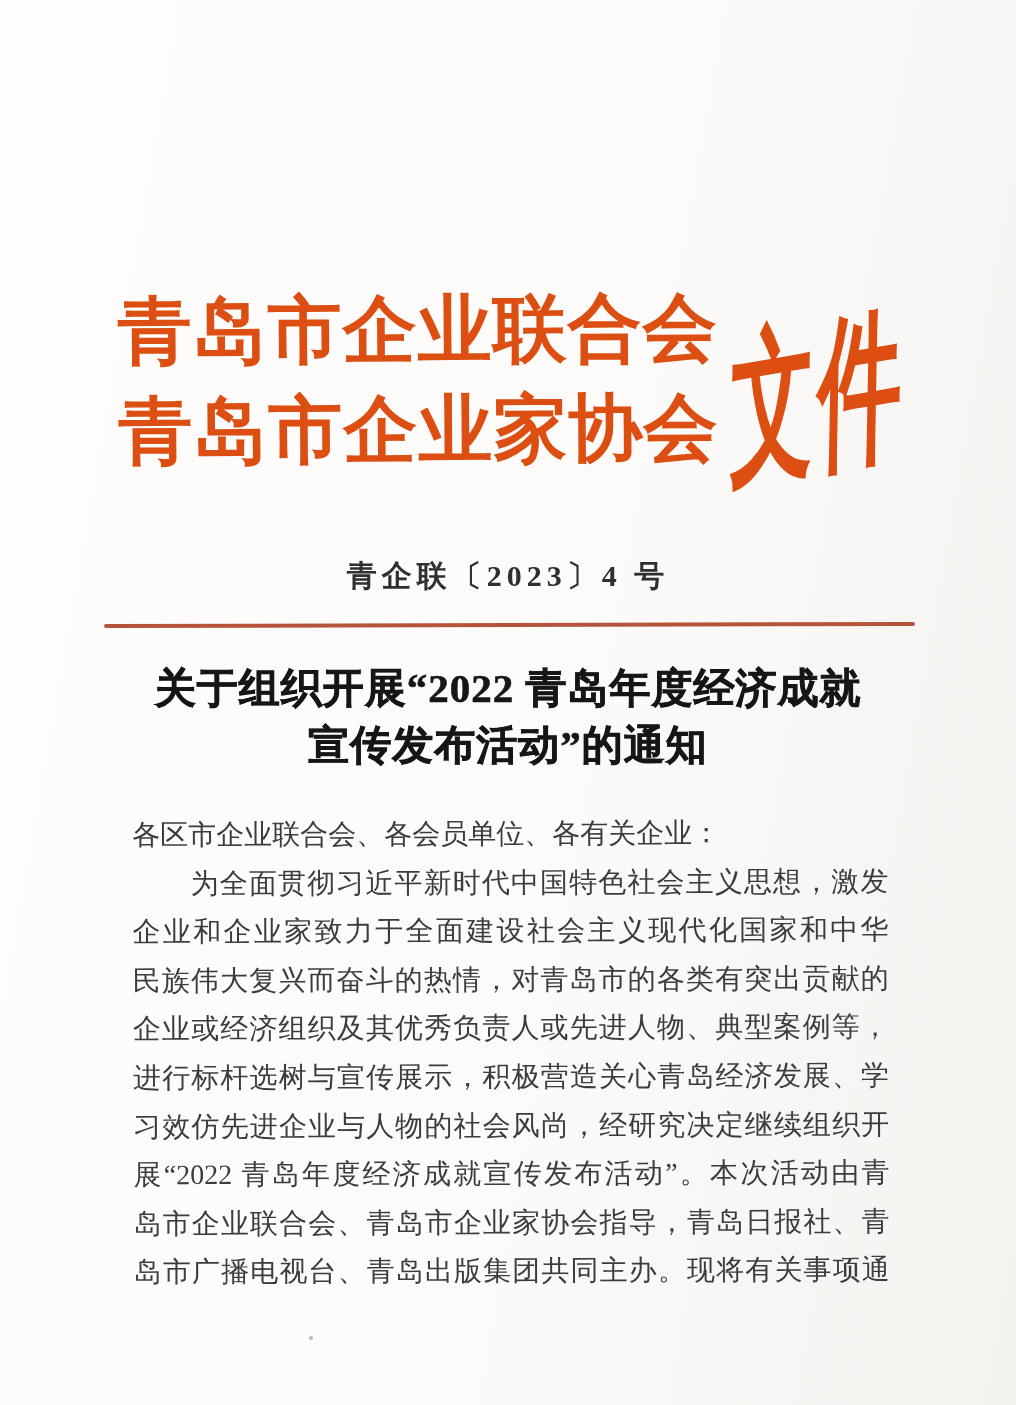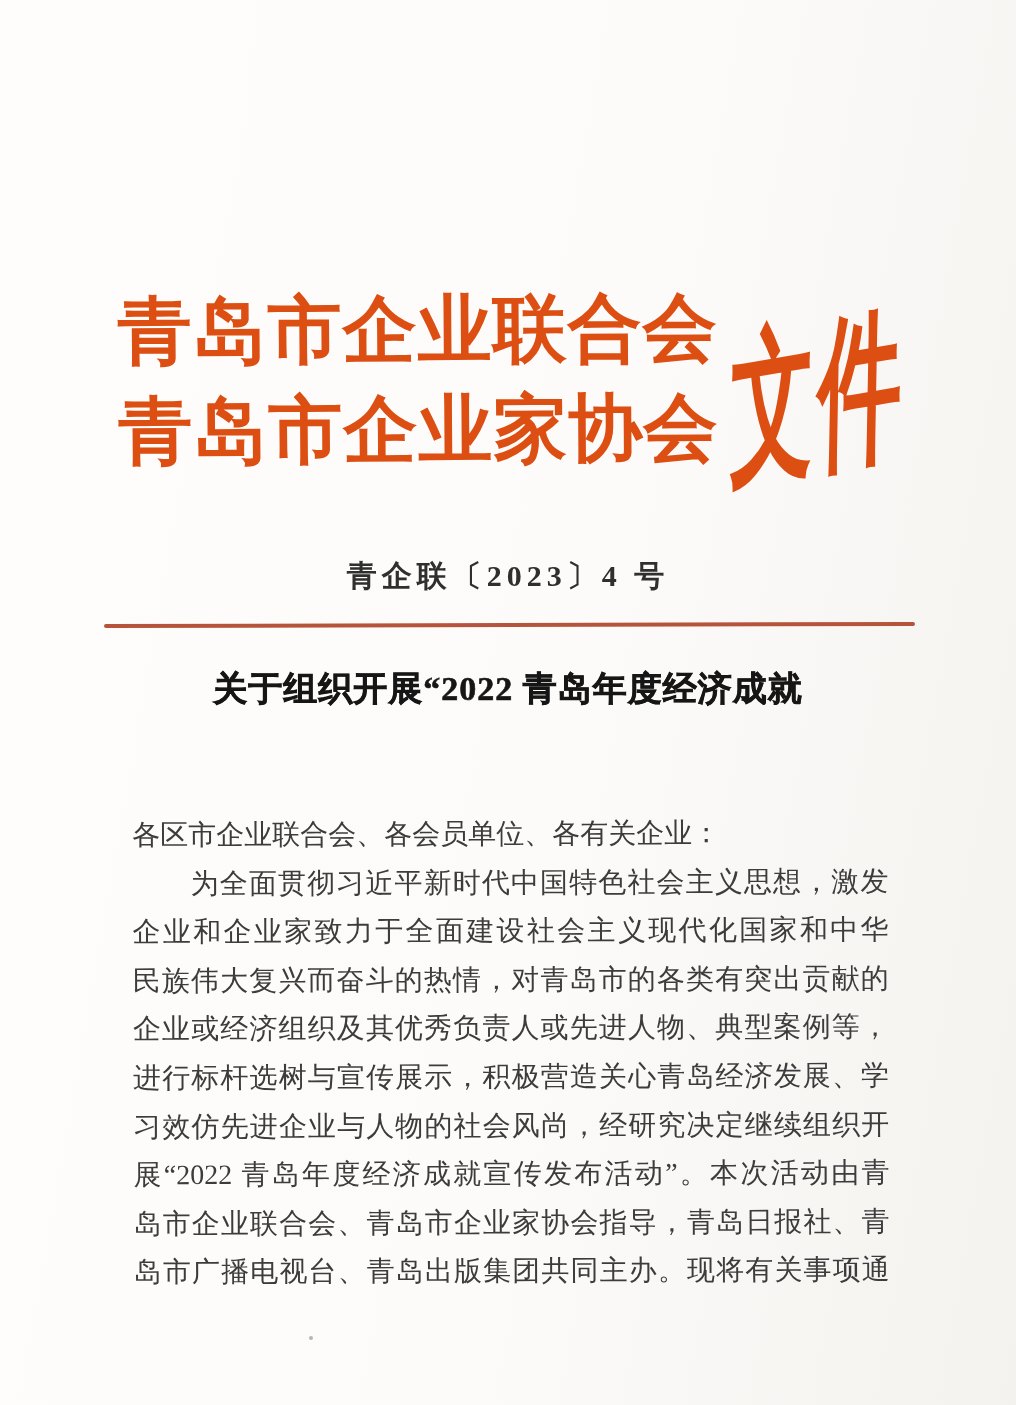--- a/index.html
+++ b/index.html
@@ -47,21 +47,21 @@
     position:absolute;top:623px;left:104px;
     width:811px;height:4px;
     border-radius:2px;
     transform:rotate(-0.15deg);
   }
   
   .title{
     position:absolute;top:660px;left:0;width:100%;
     margin:0;
     text-align:center;
-    font-size:34px;line-height:57px;
+    font-size:41px;line-height:57px;
     font-weight:bold;
     letter-spacing:1px;
     color:#161616;
     font-family:"Liberation Serif", serif;
     -webkit-text-stroke:0.6px #161616;
   }
   
   .body-text{
     position:absolute;left:133px;top:810px;
     width:756px;
@@ -95,20 +95,21 @@
     <div>青岛市企业家协会</div>
   </div>
   <div class="doc-type" style="color: rgb(220, 78, 18);">文件</div>
 
   <div class="doc-number">青企联〔2023〕4 号</div>
 
   <div class="red-rule" style="background-color: rgb(181, 84, 59);"></div>
 
   <h1 class="title">
     <span>关于组织开展“2022 青岛年度经济成就</span><br>
+    <span>宣传发布活动”的通知</span>
   </h1>
 
   <div class="body-text">
     <div class="body-line salutation">各区市企业联合会、各会员单位、各有关企业：</div>
     <div class="body-line">　　为全面贯彻习近平新时代中国特色社会主义思想，激发</div>
     <div class="body-line">企业和企业家致力于全面建设社会主义现代化国家和中华</div>
     <div class="body-line">民族伟大复兴而奋斗的热情，对青岛市的各类有突出贡献的</div>
     <div class="body-line">企业或经济组织及其优秀负责人或先进人物、典型案例等，</div>
     <div class="body-line">进行标杆选树与宣传展示，积极营造关心青岛经济发展、学</div>
     <div class="body-line">习效仿先进企业与人物的社会风尚，经研究决定继续组织开</div>

